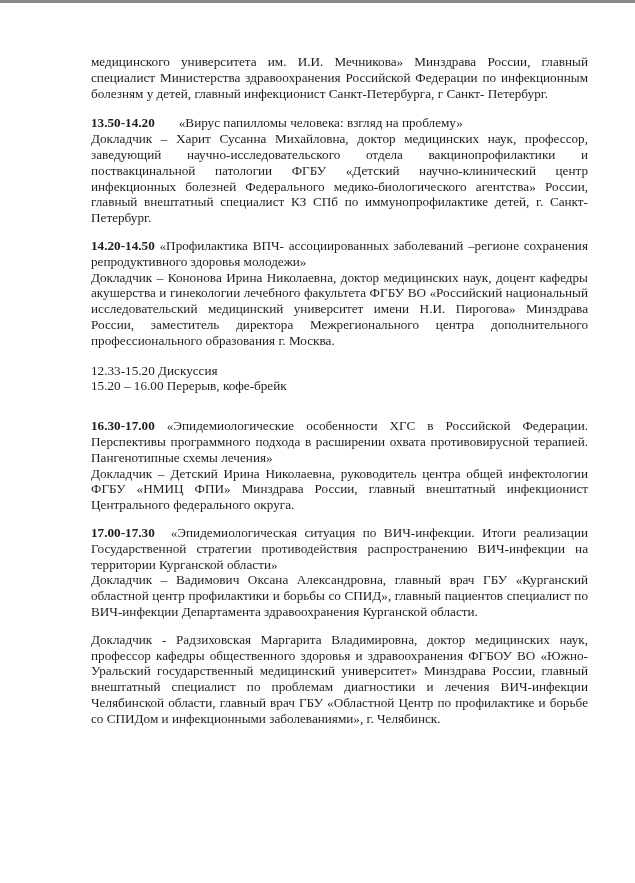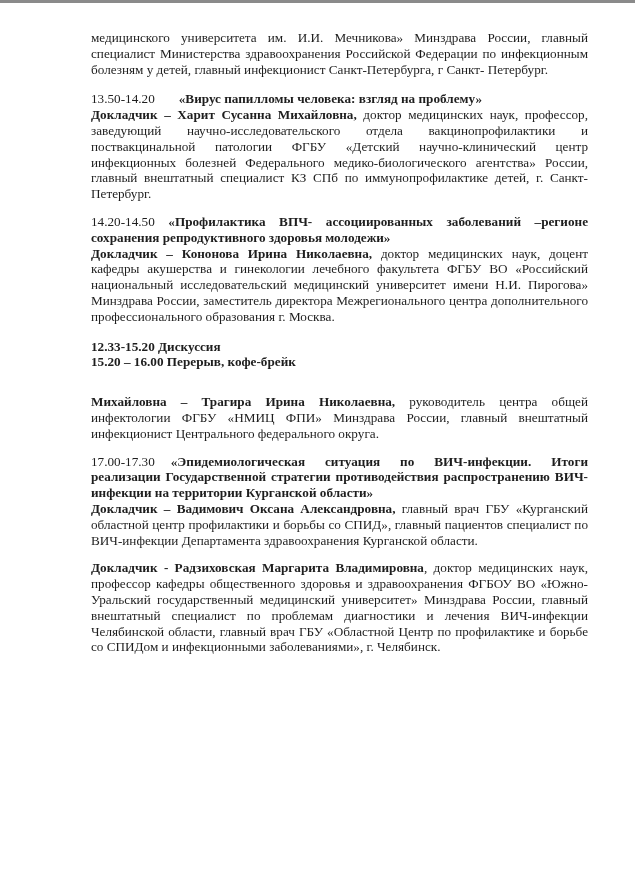--- a/index.html
+++ b/index.html
@@ -1,26 +1,26 @@
 <!DOCTYPE html>
 <html><head>
 <meta charset="utf-8">
 <style>
   html, body { margin: 0; padding: 0; }
   body {
     width: 635px; height: 883px; background: #ffffff; position: relative; overflow: hidden;
     font-family: "Liberation Serif", "DejaVu Serif", serif; color: #1e1e1e;
   }
   .topbar { position: absolute; left: 0; top: 0; width: 635px; height: 3px; background: #8a8a8a; }
-  .page { position: absolute; left: 91px; top: 30px; width: 497px; font-size: 13.2px; line-height: 15.8px; }
+  .page { position: absolute; left: 91px; top: 54px; width: 497px; font-size: 13.2px; line-height: 15.8px; }
   .para { text-align: justify; margin: 0; }
   .gap { height: 12px; }
   .gap-lg { height: 14px; }
-  .b { font-weight: bold; }
-  .time { font-weight: normal; }
+  .b { font-weight: normal; }
+  .time { font-weight: bold; }
   .tsp { display: inline-block; }
 </style>
 </head>
 <body>
 
 <div class="topbar"></div>
 
 <div class="page">
 
   <p class="para">медицинского университета им. И.И. Мечникова» Минздрава России, главный специалист Министерства здравоохранения Российской Федерации по инфекционным болезням у детей, главный инфекционист Санкт-Петербурга, г Санкт- Петербург.</p>
@@ -49,21 +49,24 @@
   <p class="para b">12.33-15.20 Дискуссия</p>
   <p class="para b">15.20 – 16.00 Перерыв, кофе-брейк</p>
   <div class="gap"></div>
 
   <div>
   </div>
   <div class="gap"></div>
 
   <div>
     <p class="para">
-      <span class="b">Михайловна – Трагира Ирина Николаевна,</span><span>  руководитель центра общей инфектологии ФГБУ «НМИЦ ФПИ» Минздрава России, главный внештатный инфекционист Центрального федерального округа.</span>
+      <span class="time">16.30-17.00</span><span class="tsp" style="width:12px"></span><span class="b">«Эпидемиологические особенности ХГС в Российской Федерации. Перспективы программного подхода в расширении охвата противовирусной терапией. Пангенотипные схемы лечения»</span>
+    </p>
+    <p class="para">
+      <span class="b">Докладчик – Детский Ирина Николаевна,</span><span>  руководитель центра общей инфектологии ФГБУ «НМИЦ ФПИ» Минздрава России, главный внештатный инфекционист Центрального федерального округа.</span>
     </p>
   </div>
   <div class="gap"></div>
 
   <div>
     <p class="para">
       <span class="time">17.00-17.30</span><span class="tsp" style="width:16px"></span><span class="b">«Эпидемиологическая ситуация по ВИЧ-инфекции. Итоги реализации Государственной стратегии противодействия распространению ВИЧ-инфекции на территории Курганской области»</span>
     </p>
     <p class="para">
       <span class="b">Докладчик – Вадимович Оксана Александровна,</span><span> главный врач ГБУ «Курганский областной центр профилактики и борьбы со СПИД», главный пациентов специалист по ВИЧ-инфекции Департамента здравоохранения Курганской области.</span>

